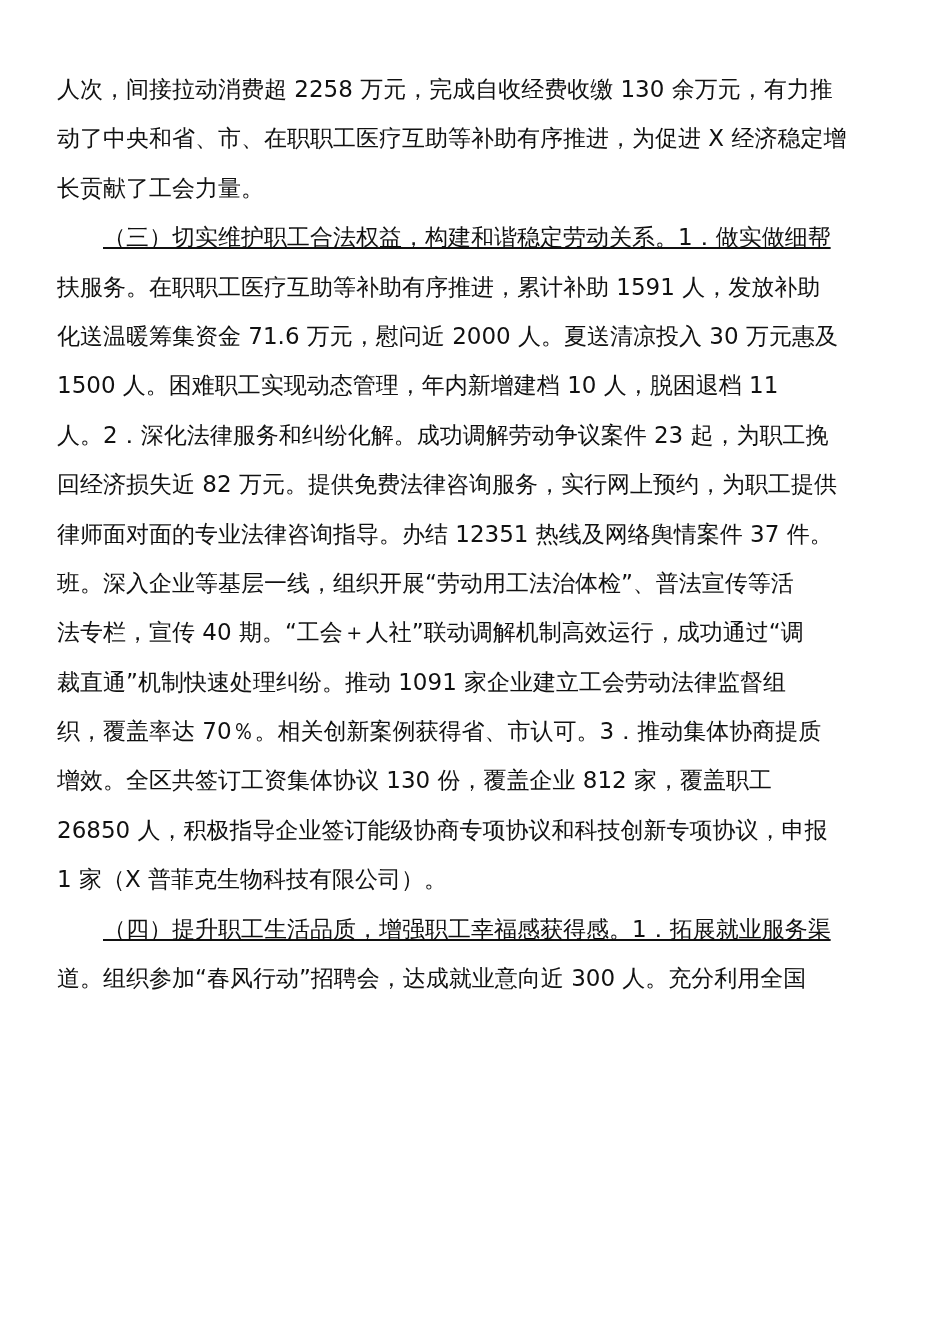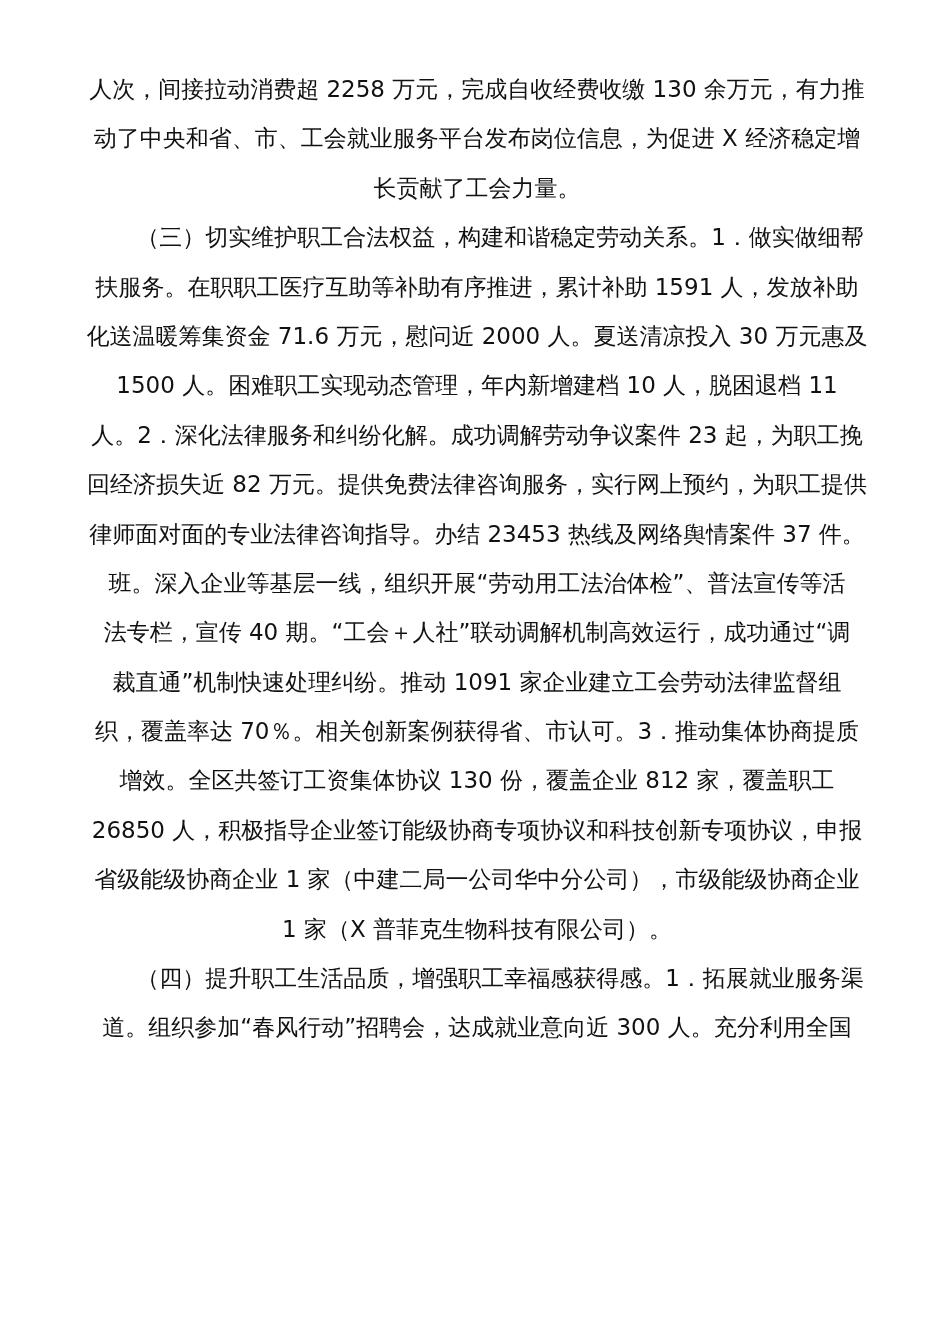--- a/index.html
+++ b/index.html
@@ -20,43 +20,42 @@
       left: 57px;
       top: 68px;
       width: 840px;
     }
     .line {
       height: 49.4px;
       line-height: 42px;
       font-size: 23px;
       white-space: nowrap;
       letter-spacing: 0px;
-      text-align: center;
     }
     .line.indent {
       padding-left: 46px;
+      text-decoration: underline;
     }
   </style>
 </head>
 <body>
 
 <div class="page">
   <div class="line">人次，间接拉动消费超 2258 万元，完成自收经费收缴 130 余万元，有力推</div>
-  <div class="line">动了中央和省、市、工会就业服务平台发布岗位信息，为促进 X 经济稳定增</div>
+  <div class="line">动了中央和省、市、在职职工医疗互助等补助有序推进，为促进 X 经济稳定增</div>
   <div class="line">长贡献了工会力量。</div>
   <div class="line indent">（三）切实维护职工合法权益，构建和谐稳定劳动关系。1．做实做细帮</div>
   <div class="line">扶服务。在职职工医疗互助等补助有序推进，累计补助 1591 人，发放补助</div>
   <div class="line">化送温暖筹集资金 71.6 万元，慰问近 2000 人。夏送清凉投入 30 万元惠及</div>
   <div class="line">1500 人。困难职工实现动态管理，年内新增建档 10 人，脱困退档 11</div>
   <div class="line">人。2．深化法律服务和纠纷化解。成功调解劳动争议案件 23 起，为职工挽</div>
   <div class="line">回经济损失近 82 万元。提供免费法律咨询服务，实行网上预约，为职工提供</div>
-  <div class="line">律师面对面的专业法律咨询指导。办结 23453 热线及网络舆情案件 37 件。</div>
+  <div class="line">律师面对面的专业法律咨询指导。办结 12351 热线及网络舆情案件 37 件。</div>
   <div class="line">班。深入企业等基层一线，组织开展“劳动用工法治体检”、普法宣传等活</div>
   <div class="line">法专栏，宣传 40 期。“工会＋人社”联动调解机制高效运行，成功通过“调</div>
   <div class="line">裁直通”机制快速处理纠纷。推动 1091 家企业建立工会劳动法律监督组</div>
   <div class="line">织，覆盖率达 70％。相关创新案例获得省、市认可。3．推动集体协商提质</div>
   <div class="line">增效。全区共签订工资集体协议 130 份，覆盖企业 812 家，覆盖职工</div>
   <div class="line">26850 人，积极指导企业签订能级协商专项协议和科技创新专项协议，申报</div>
-  <div class="line">省级能级协商企业 1 家（中建二局一公司华中分公司），市级能级协商企业</div>
   <div class="line">1 家（X 普菲克生物科技有限公司）。</div>
   <div class="line indent">（四）提升职工生活品质，增强职工幸福感获得感。1．拓展就业服务渠</div>
   <div class="line">道。组织参加“春风行动”招聘会，达成就业意向近 300 人。充分利用全国</div>
 </div>
 
 </body></html>

